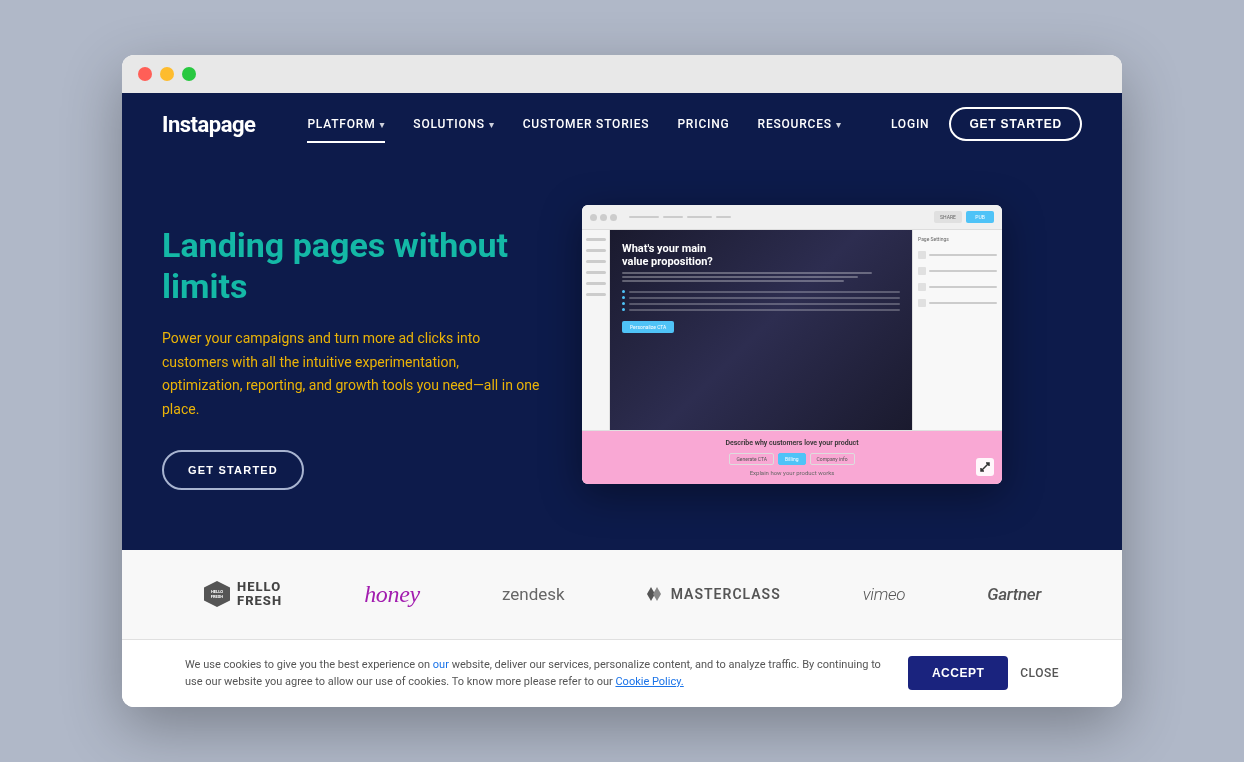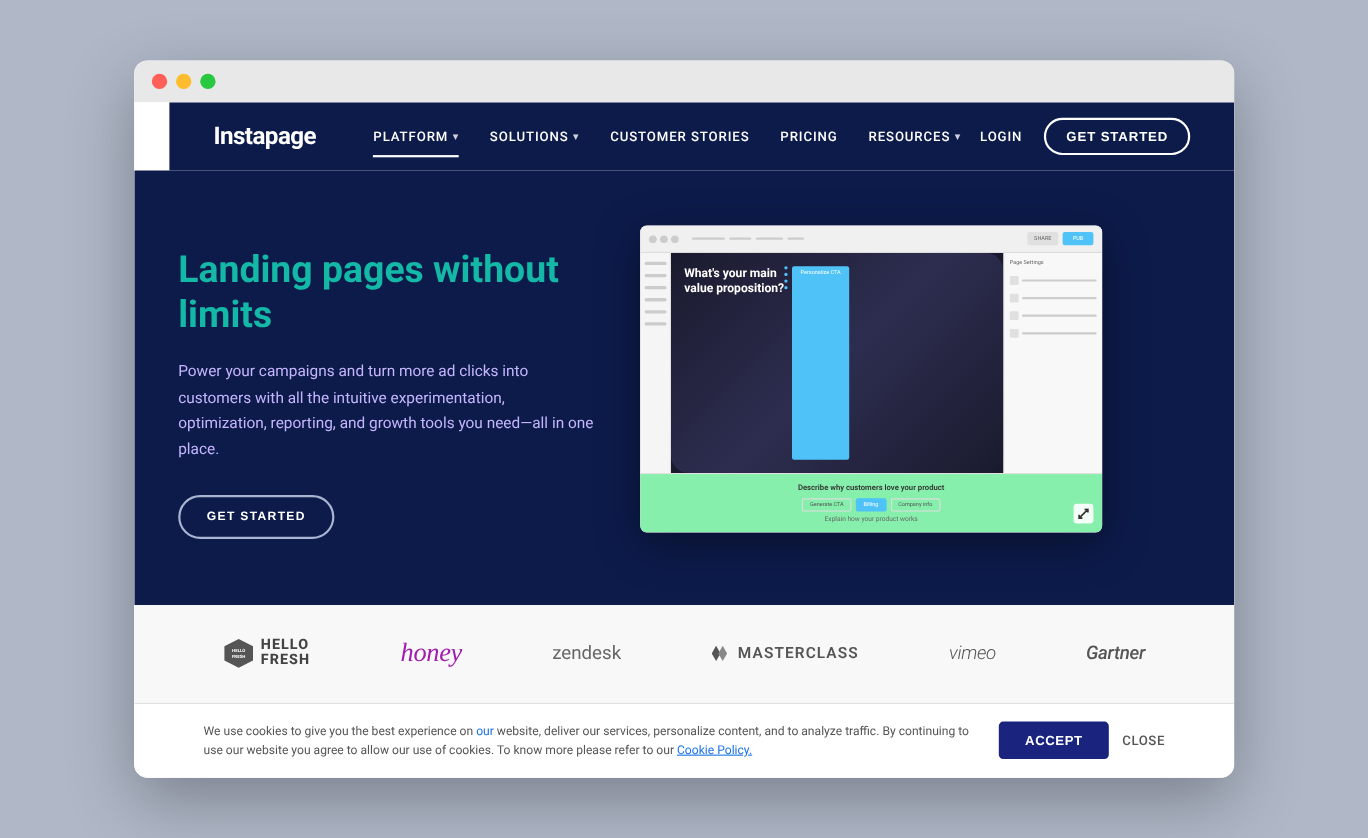--- a/index.html
+++ b/index.html
@@ -46,21 +46,20 @@
     }
 
     
     .navbar {
       background: #0d1b4b;
       padding: 0 40px;
       display: flex;
       align-items: center;
       height: 62px;
       gap: 0;
-      margin-left: 32px;
     }
 
     .logo {
       color: #fff;
       font-size: 22px;
       font-weight: 700;
       letter-spacing: -0.5px;
       margin-right: 40px;
       flex-shrink: 0;
     }
@@ -148,21 +147,21 @@
 
     .hero-title {
       color: #14b8a6;
       font-size: 34px;
       font-weight: 700;
       line-height: 1.2;
       margin-bottom: 20px;
     }
 
     .hero-subtitle {
-      color: #c4b5fd;
+      color: #eab308;
       font-size: 14px;
       line-height: 1.7;
       margin-bottom: 28px;
     }
 
     .get-started-btn-hero {
       background: transparent;
       border: 2px solid #a8b4d0;
       color: #fff;
       font-size: 11px;
@@ -239,23 +238,23 @@
       position: relative;
       overflow: hidden;
     }
 
     .screenshot-hero-img {
       width: 100%;
       height: 100%;
       background: linear-gradient(135deg, #1a1a2e 0%, #2d2d50 50%, #1a1a2e 100%);
       position: relative;
       display: flex;
+      flex-direction: column;
       justify-content: flex-start;
       padding: 12px;
-      border-radius: 16px;
     }
 
     .mock-heading {
       color: #fff;
       font-size: 11px;
       font-weight: 700;
       margin-bottom: 4px;
     }
 
     .mock-text-lines {
@@ -341,21 +340,21 @@
     }
 
     .panel-item-text {
       height: 2px;
       background: #ccc;
       border-radius: 1px;
       flex: 1;
     }
 
     .screenshot-bottom {
-      background: #86efac;
+      background: #f9a8d4;
       padding: 8px 10px;
       border-top: 1px solid #e0e0e0;
     }
 
     .bottom-question {
       font-size: 7px;
       color: #333;
       font-weight: 600;
       margin-bottom: 6px;
       text-align: center;

